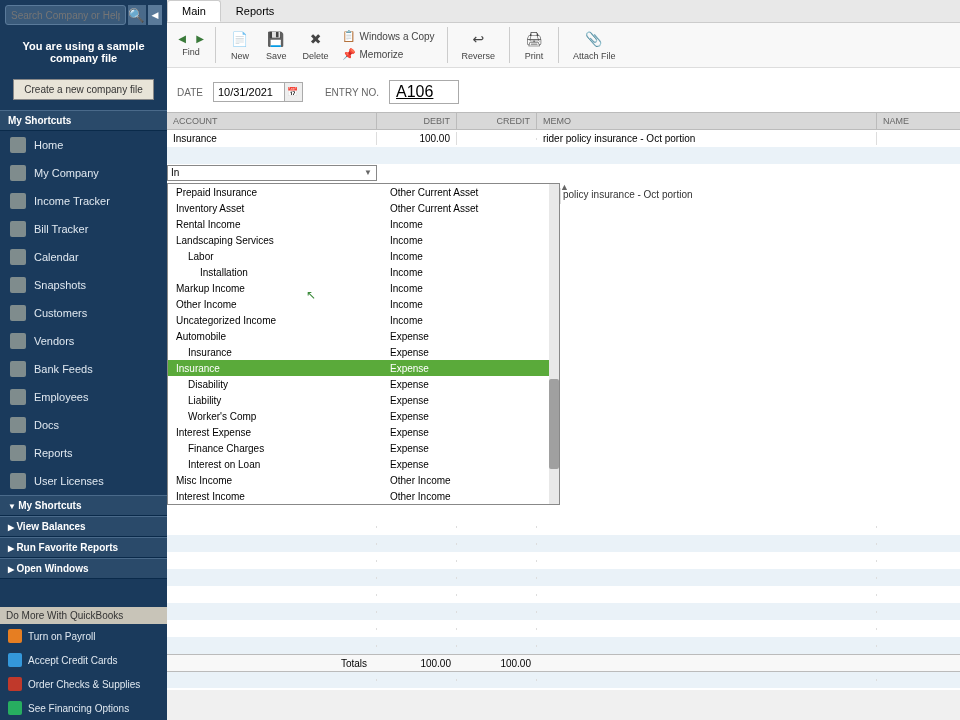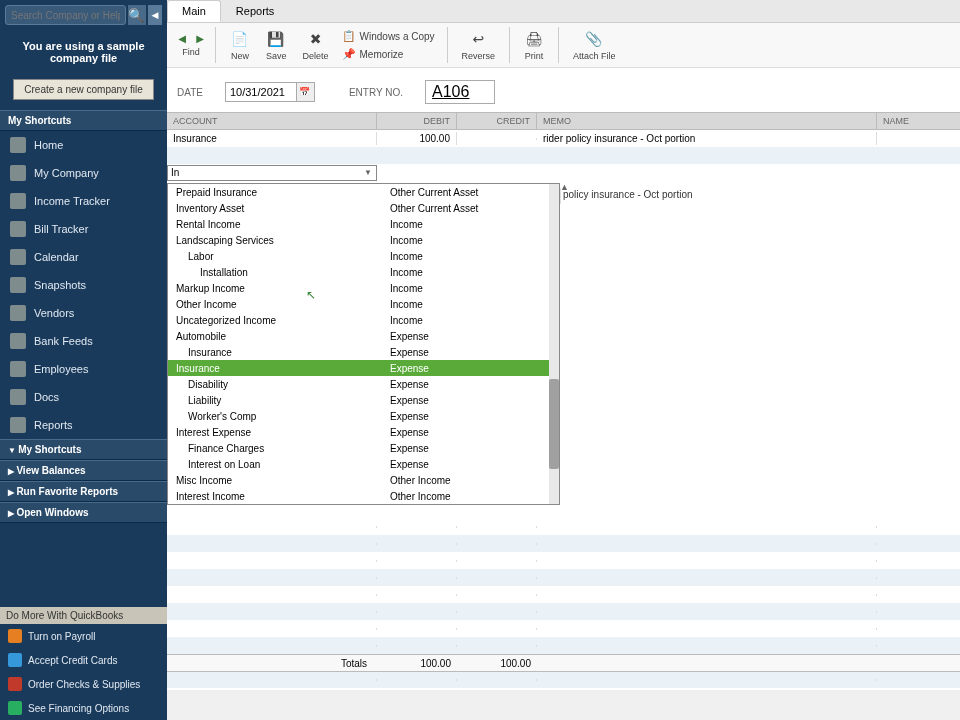--- a/index.html
+++ b/index.html
@@ -36,21 +36,21 @@
 .toolbar { display: flex; align-items: center; padding: 4px 8px; gap: 4px; background: #f8f8f8; border-bottom: 1px solid #ddd; }
 .tool-btn { display: flex; flex-direction: column; align-items: center; padding: 2px 6px; cursor: pointer; font-size: 9px; color: #444; border: none; background: none; }
 .tool-icon { width: 20px; height: 20px; margin-bottom: 2px; display: flex; align-items: center; justify-content: center; font-size: 14px; }
 .tool-btn-h { display: flex; align-items: center; padding: 2px 4px; cursor: pointer; font-size: 10px; color: #444; border: none; background: none; }
 .tool-btn-h .tool-icon { margin-bottom: 0; margin-right: 3px; width: 14px; height: 14px; font-size: 11px; }
 .tool-sep { width: 1px; height: 36px; background: #ccc; margin: 0 4px; }
 .find-group { display: flex; flex-direction: column; align-items: center; }
 .find-arrows { display: flex; gap: 4px; }
 .arrow-btn { width: 14px; height: 14px; font-size: 10px; color: #3a7a3a; cursor: pointer; border: none; background: none; }
 
-.entry-bar { padding: 12px 10px 8px; display: flex; align-items: center; gap: 22px; font-size: 10px; color: #666; background: #fff; }
+.entry-bar { padding: 12px 10px 8px; display: flex; align-items: center; gap: 10px; font-size: 10px; color: #666; background: #fff; }
 .date-input { border: 1px solid #aaa; padding: 2px 4px; font-size: 11px; width: 70px; }
 .cal-btn { width: 18px; height: 18px; border: 1px solid #aaa; background: #eee; cursor: pointer; font-size: 9px; }
 .entry-input { border: 1px solid #aaa; padding: 2px 6px; font-size: 16px; width: 70px; text-decoration: underline; }
 
 .grid-header { display: flex; background: #d8d8d8; font-size: 9px; color: #666; border-top: 1px solid #bbb; border-bottom: 1px solid #bbb; }
 .gh-account { width: 210px; padding: 3px 6px; border-right: 1px solid #bbb; }
 .gh-debit { width: 80px; padding: 3px 6px; text-align: right; border-right: 1px solid #bbb; }
 .gh-credit { width: 80px; padding: 3px 6px; text-align: right; border-right: 1px solid #bbb; }
 .gh-memo { width: 340px; padding: 3px 6px; border-right: 1px solid #bbb; }
 .gh-name { flex: 1; padding: 3px 6px; }
@@ -123,37 +123,45 @@
       <div class="nav-item">
         <span class="nav-icon nav-icon-gray"></span>
         <span>Calendar</span>
       </div>
       <div class="nav-item">
         <span class="nav-icon nav-icon-gray"></span>
         <span>Snapshots</span>
       </div>
       <div class="nav-item">
         <span class="nav-icon nav-icon-gray"></span>
+        <span>Customers</span>
+      </div>
+      <div class="nav-item">
+        <span class="nav-icon nav-icon-gray"></span>
         <span>Vendors</span>
       </div>
       <div class="nav-item">
         <span class="nav-icon nav-icon-gray"></span>
         <span>Bank Feeds</span>
       </div>
       <div class="nav-item">
         <span class="nav-icon nav-icon-gray"></span>
         <span>Employees</span>
       </div>
       <div class="nav-item">
         <span class="nav-icon nav-icon-gray"></span>
         <span>Docs</span>
       </div>
       <div class="nav-item">
         <span class="nav-icon nav-icon-gray"></span>
         <span>Reports</span>
+      </div>
+      <div class="nav-item">
+        <span class="nav-icon nav-icon-gray"></span>
+        <span>User Licenses</span>
       </div>
     </div>
 
   <div id="collapsibles">
       <div class="section-header collapsible">My Shortcuts</div>
       <div class="section-header collapsible collapsed">View Balances</div>
       <div class="section-header collapsible collapsed">Run Favorite Reports</div>
       <div class="section-header collapsible collapsed">Open Windows</div>
     </div>
 

